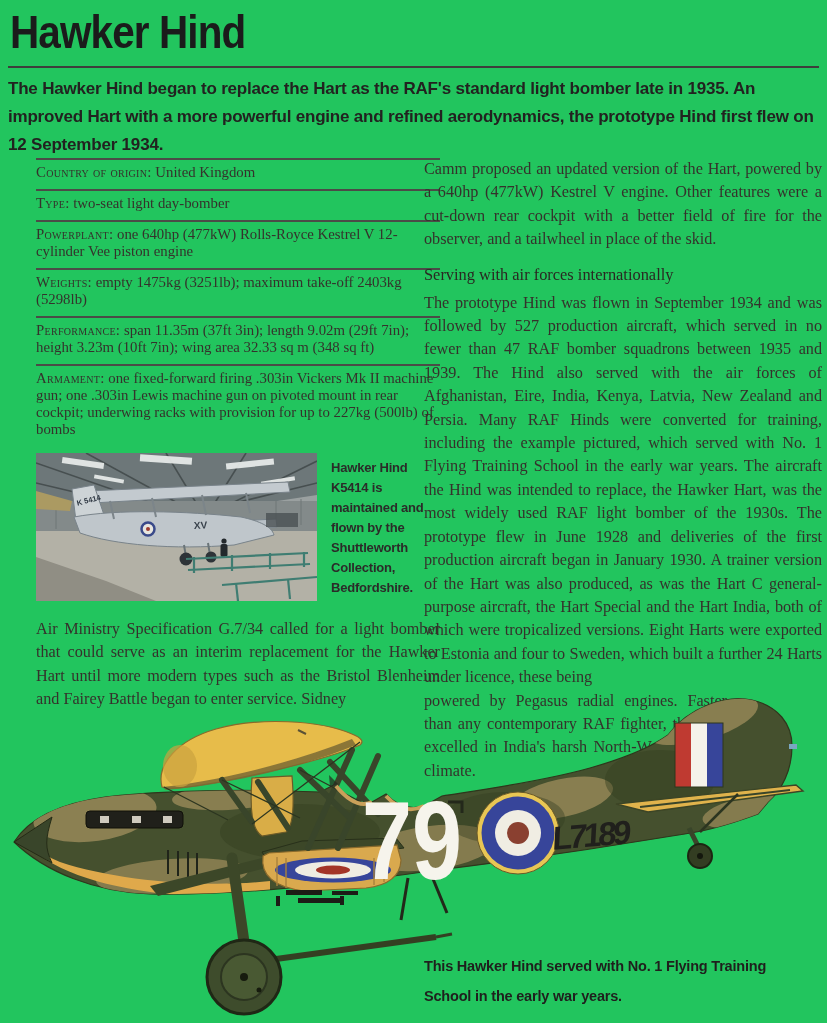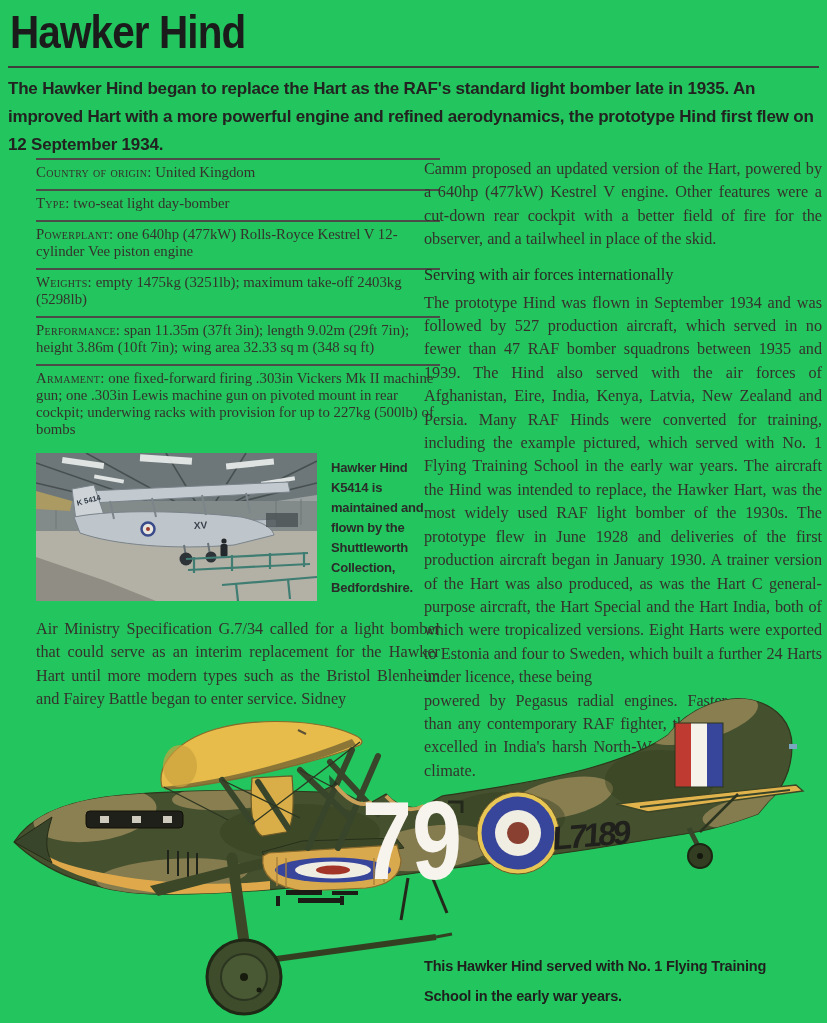--- a/index.html
+++ b/index.html
@@ -59,21 +59,21 @@
   <div class="title">Hawker Hind</div>
   <div class="rule"></div>
   <div class="intro">The Hawker Hind began to replace the Hart as the RAF's standard light bomber late in 1935. An improved Hart with a more powerful engine and refined aerodynamics, the prototype Hind first flew on 12 September 1934.</div>
 
   <div class="col-left">
     <div>
       <div class="spec-row"><span class="spec-label">Country of origin:</span><span> United Kingdom</span></div>
       <div class="spec-row"><span class="spec-label">Type:</span><span> two-seat light day-bomber</span></div>
       <div class="spec-row"><span class="spec-label">Powerplant:</span><span> one 640hp (477kW) Rolls-Royce Kestrel V 12-cylinder Vee piston engine</span></div>
       <div class="spec-row"><span class="spec-label">Weights:</span><span> empty 1475kg (3251lb); maximum take-off 2403kg (5298lb)</span></div>
-      <div class="spec-row"><span class="spec-label">Performance:</span><span> span 11.35m (37ft 3in); length 9.02m (29ft 7in); height 3.86m (10ft 7in); wing area 32.33 sq m (348 sq ft)</span></div>
+      <div class="spec-row"><span class="spec-label">Performance:</span><span> span 11.35m (37ft 3in); length 9.02m (29ft 7in); height 3.23m (10ft 7in); wing area 32.33 sq m (348 sq ft)</span></div>
       <div class="spec-row"><span class="spec-label">Armament:</span><span> one fixed-forward firing .303in Vickers Mk II machine gun; one .303in Lewis machine gun on pivoted mount in rear cockpit; underwing racks with provision for up to 227kg (500lb) of bombs</span></div>
     </div>
 
     <div class="photo-wrap">
       <div class="photo">
         <svg width="281" height="148" viewBox="0 0 281 148">
           <rect x="0" y="0" width="281" height="148" fill="#9aa0a0"></rect>
 
           <polygon points="0,0 281,0 281,42 150,62 0,48" fill="#6d7779"></polygon>
           <g stroke="#474f50" stroke-width="1.6">

